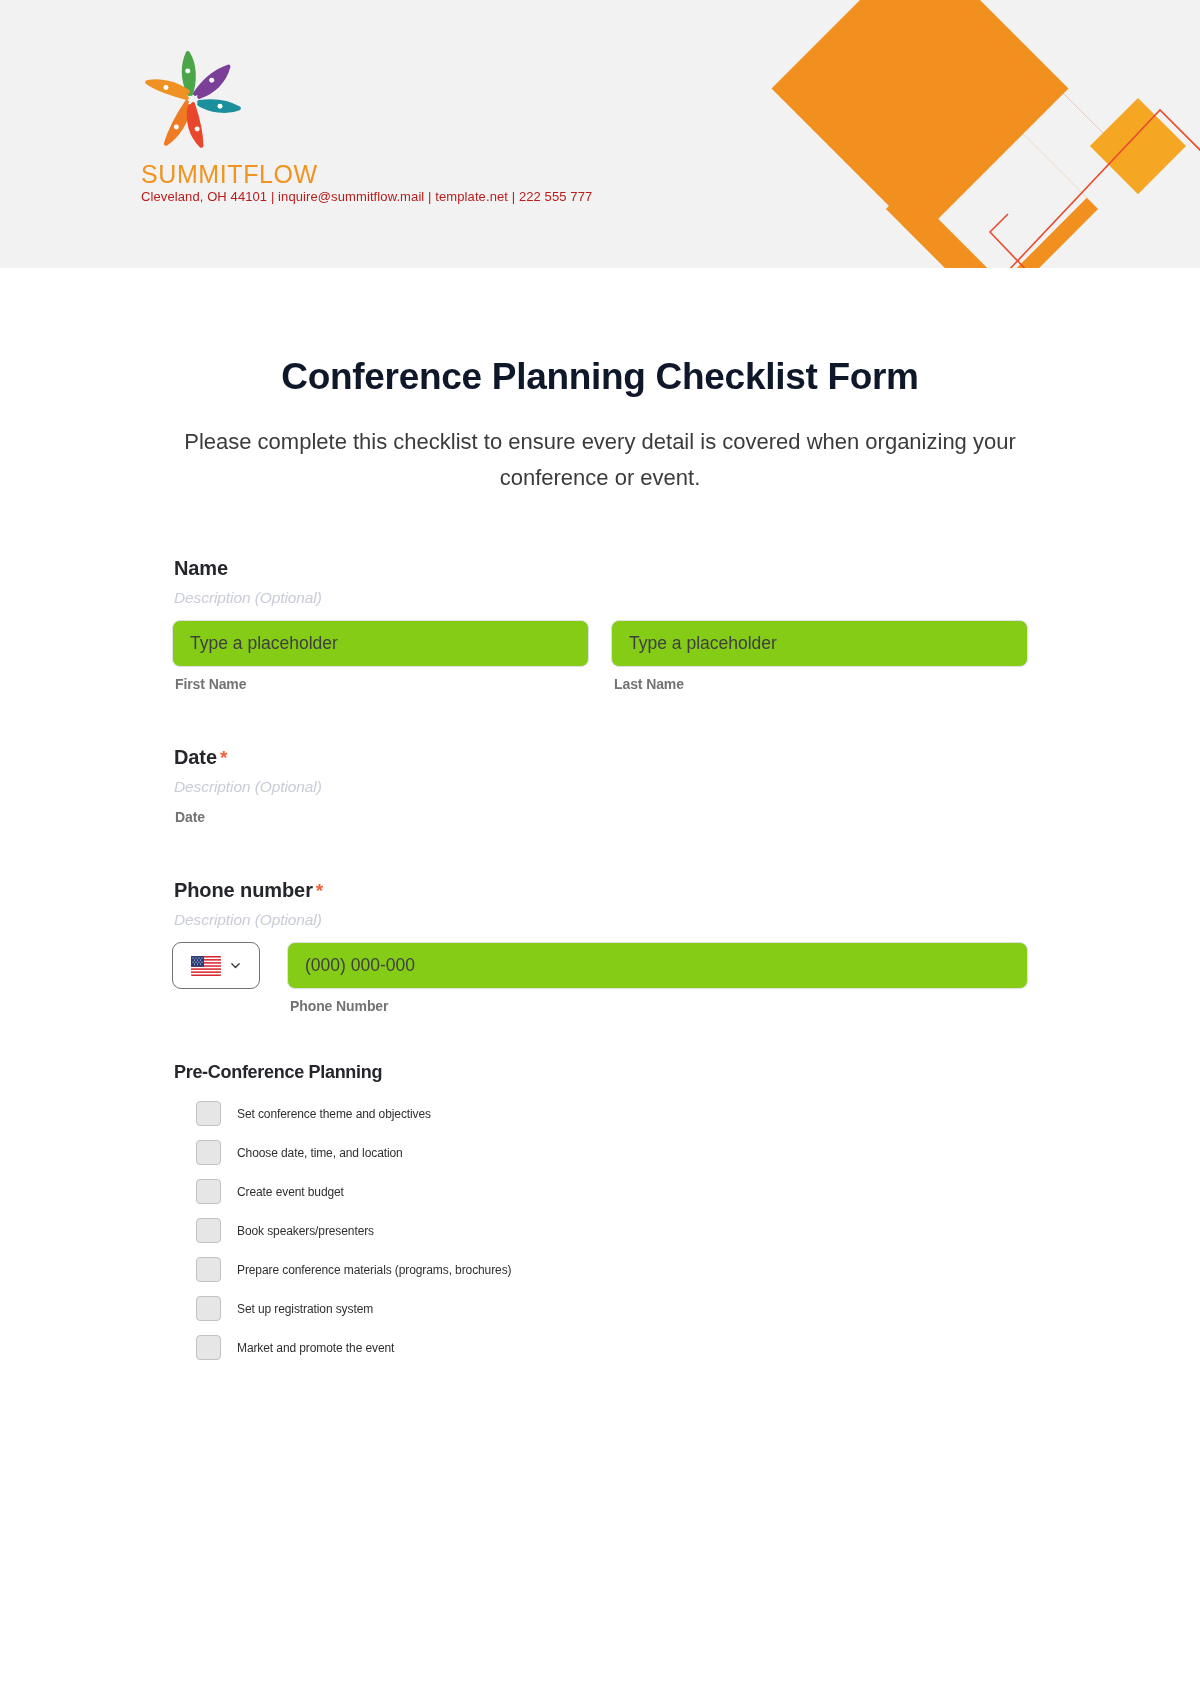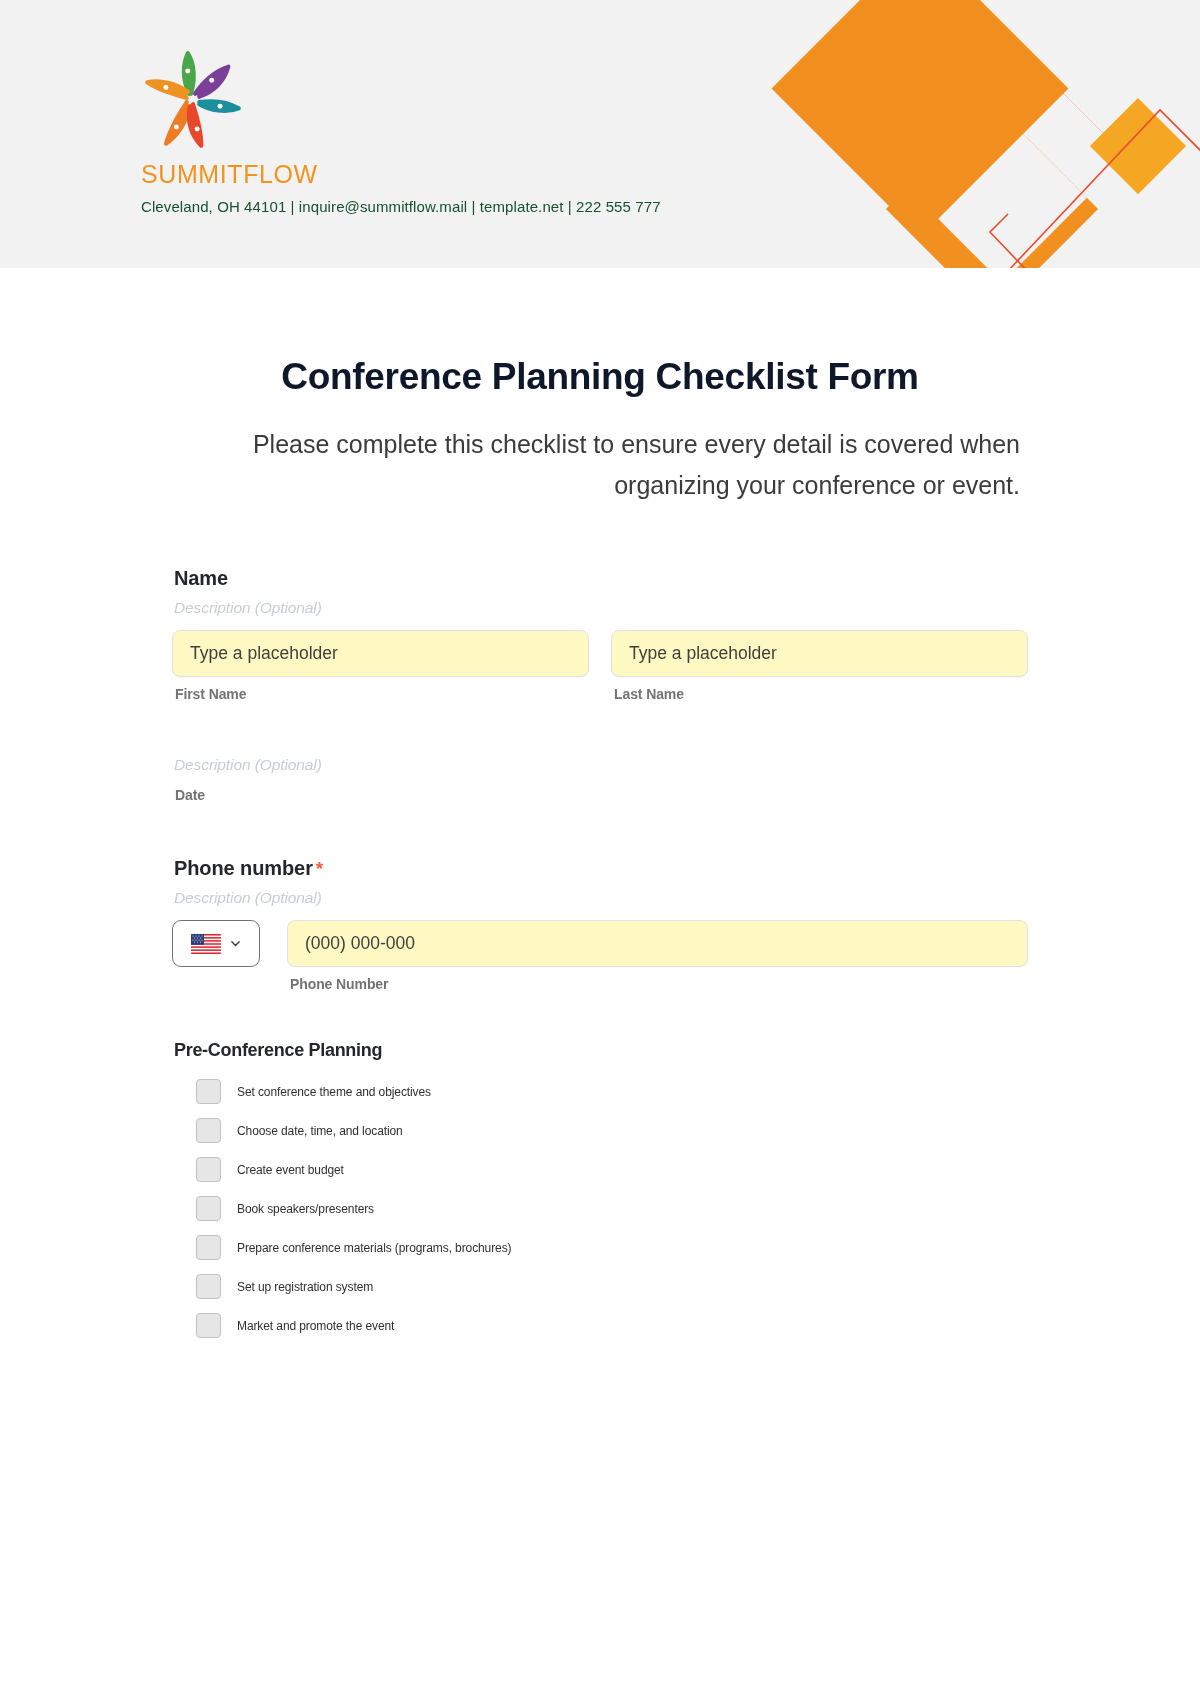--- a/index.html
+++ b/index.html
@@ -42,23 +42,22 @@
   }
   .brand-name {
     margin-top: 8px;
     font-size: 25px;
     letter-spacing: 0.6px;
     font-weight: 400;
     color: #f0941f;
     font-family: "Liberation Sans", sans-serif;
   }
   .brand-contact {
-    margin-top: 9px;
-    font-size: 15px;
-    color: #14532d;
+    font-size: 13px;
+    color: #b91c1c;
     letter-spacing: 0.1px;
     white-space: nowrap;
   }
 
   
   .page {
     position: relative;
     width: 1200px;
     padding: 0;
   }
@@ -67,22 +66,22 @@
     padding-top: 88px;
     text-align: center;
     font-size: 37px;
     font-weight: bold;
     letter-spacing: -0.3px;
     color: #0f172a;
   }
   .subtitle {
     margin: 26px auto 0;
     width: 840px;
-    text-align: right;
-    font-size: 25px;
+    text-align: center;
+    font-size: 22px;
     line-height: 1.62;
     color: #3b3b3b;
   }
 
   .form {
     width: 856px;
     margin: 0 auto;
     padding-top: 62px;
   }
 
@@ -110,21 +109,21 @@
   }
 
   .row { display: flex; gap: 22px; }
   .col { flex: 1; }
 
   .input {
     width: 100%;
     height: 47px;
     border: 1px solid #dfe1e6;
     border-radius: 8px;
-    background: #fef9c3;
+    background: #84cc16;
     font-size: 17.5px;
     color: #3f3f3f;
     padding: 0 17px;
     font-family: "Liberation Sans", sans-serif;
     outline: none;
     box-shadow: 0 1px 1px rgba(0,0,0,0.02);
   }
   .input::placeholder { color: #3f3f3f; opacity: 1; }
 
   .sub-label {
@@ -261,20 +260,23 @@
           <div class="sub-label">First Name</div>
         </div>
         <div class="col">
           <input class="input" type="text" placeholder="Type a placeholder" style="">
           <div class="sub-label">Last Name</div>
         </div>
       </div>
     </div>
 
     <div class="field" style="margin-top:54px;">
+      <div class="field-label">
+        <span>Date</span><span class="req">*</span>
+      </div>
       <div class="field-desc">Description (Optional)</div>
       <div>
         <div class="sub-label">Date</div>
       </div>
     </div>
 
     <div class="field" style="margin-top:54px;">
       <div class="field-label">
         <span>Phone number</span><span class="req">*</span>
       </div>

